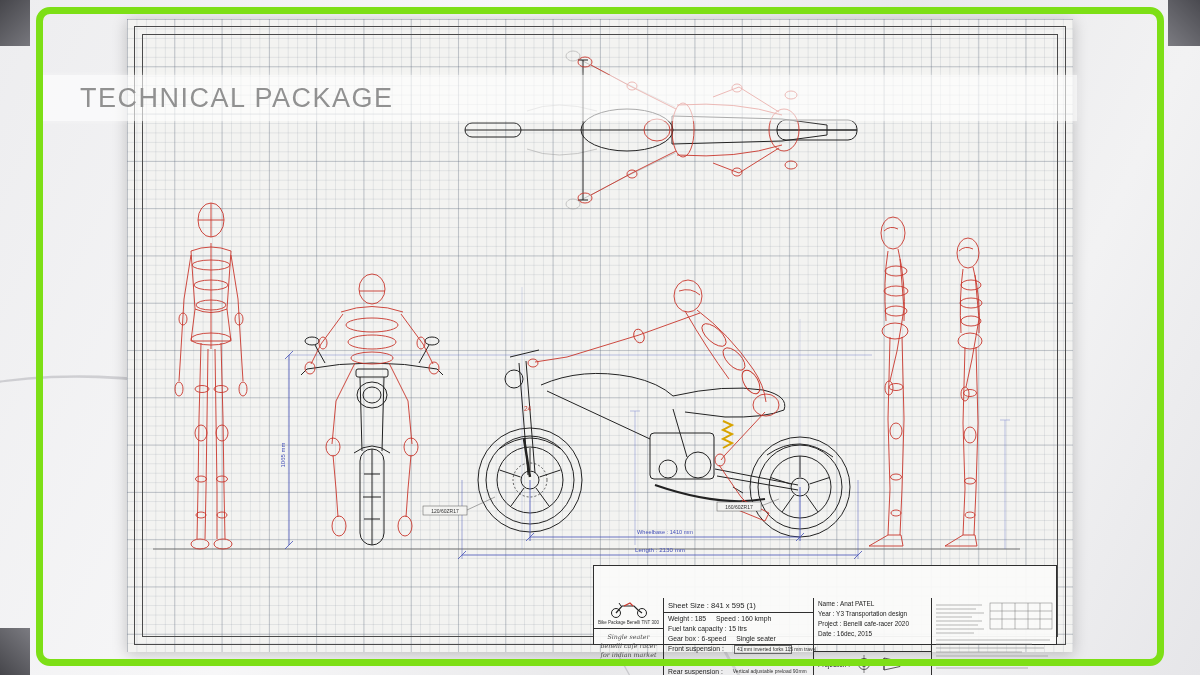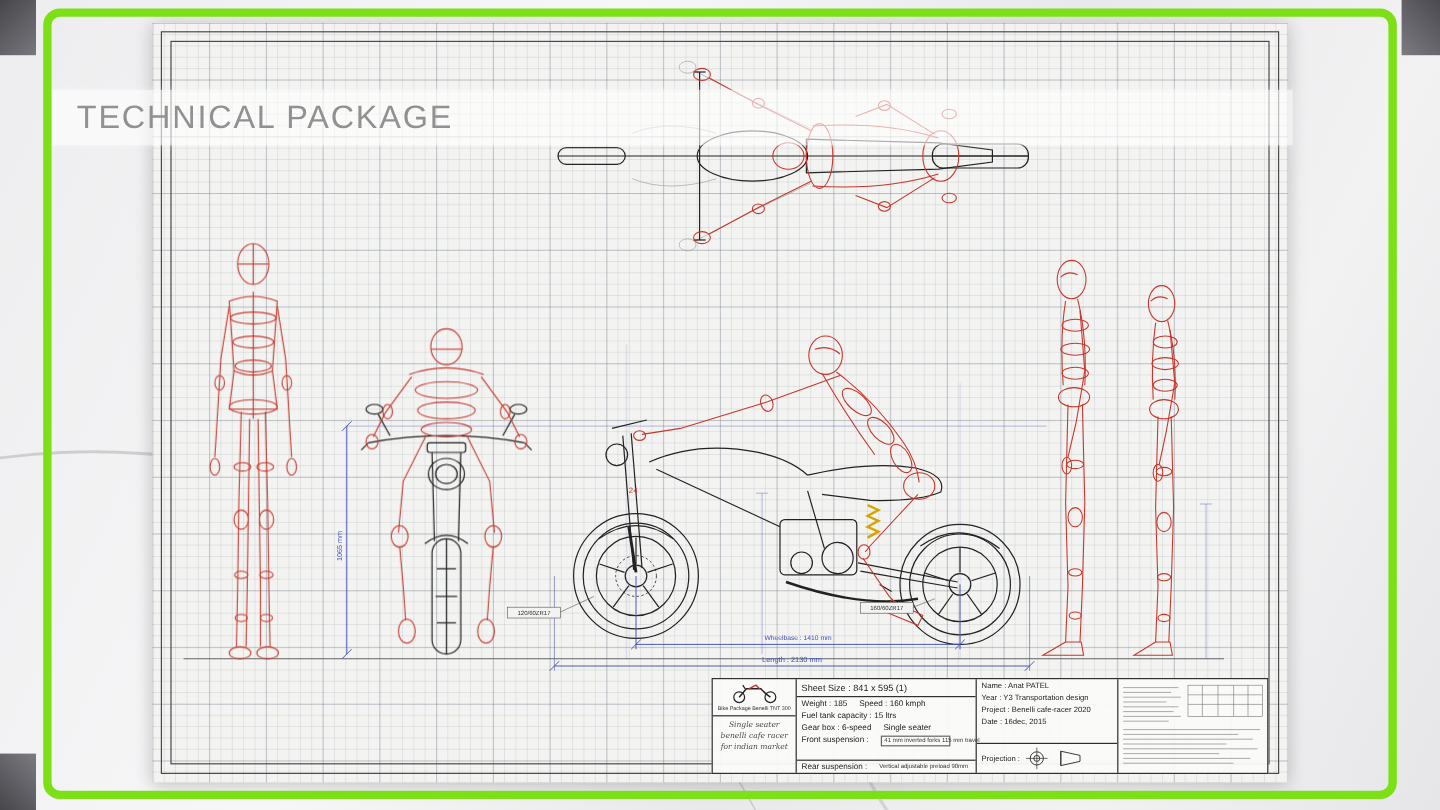--- a/index.html
+++ b/index.html
@@ -30,34 +30,34 @@
   .sheet-frame-outer{position:absolute;inset:7px;border:1px solid #4a4a4a;pointer-events:none;}
   .sheet-frame-inner{position:absolute;inset:15px;border:1px solid #4a4a4a;pointer-events:none;}
   svg.drawing{position:absolute;left:0;top:0;width:946px;height:633px;}
 
   .banner{
     position:absolute;left:40px;top:75px;width:1037px;height:46px;z-index:4;
     background:rgba(255,255,255,.62);
     display:flex;align-items:center;
     box-shadow:0 0 6px rgba(255,255,255,.4);
   }
-  .banner-title{margin-left:24px;font-size:27px;letter-spacing:1.5px;color:#919191;font-weight:400;}
+  .banner-title{margin-left:40px;font-size:27px;letter-spacing:1.5px;color:#919191;font-weight:400;}
 
   .green-frame{
     position:absolute;left:36px;top:7px;width:1128px;height:659px;z-index:6;
     border:7px solid #7ddf16;border-radius:14px;box-sizing:border-box;pointer-events:none;
   }
 
   
   .title-block{
     position:absolute;left:466px;top:546px;width:464px;height:80px;
     background:rgba(250,250,249,.95);border:1px solid #2f2f2f;
     display:flex;box-sizing:border-box;color:#222;z-index:2;
   }
-  .tb-col{box-sizing:border-box;height:100%;}
+  .tb-col{box-sizing:border-box;height:100%;margin-top:32px;}
   .tb-logo{width:70px;border-right:1px solid #2f2f2f;display:flex;flex-direction:column;align-items:center;}
   .tb-logo-caption{font-size:4.5px;text-align:center;color:#333;line-height:1.3;padding:0 2px;}
   .tb-note{border-top:1px solid #2f2f2f;margin-top:2px;flex:1;width:100%;box-sizing:border-box;padding:3px 4px;
     font-family:"DejaVu Serif",serif;font-style:italic;font-size:6.3px;line-height:1.45;color:#4a4a4a;text-align:center;}
   .tb-specs{width:150px;border-right:1px solid #2f2f2f;display:flex;flex-direction:column;}
   .tb-row{padding:1.5px 4px;font-size:6.8px;white-space:nowrap;}
   .tb-row-head{font-size:7.6px;border-bottom:1px solid #2f2f2f;padding:2.5px 4px;}
   .tb-row-flex{display:flex;gap:10px;}
   .tb-small{font-size:5px;color:#333;}
   .tb-divider{border-top:1px solid #2f2f2f;margin-top:auto;}

